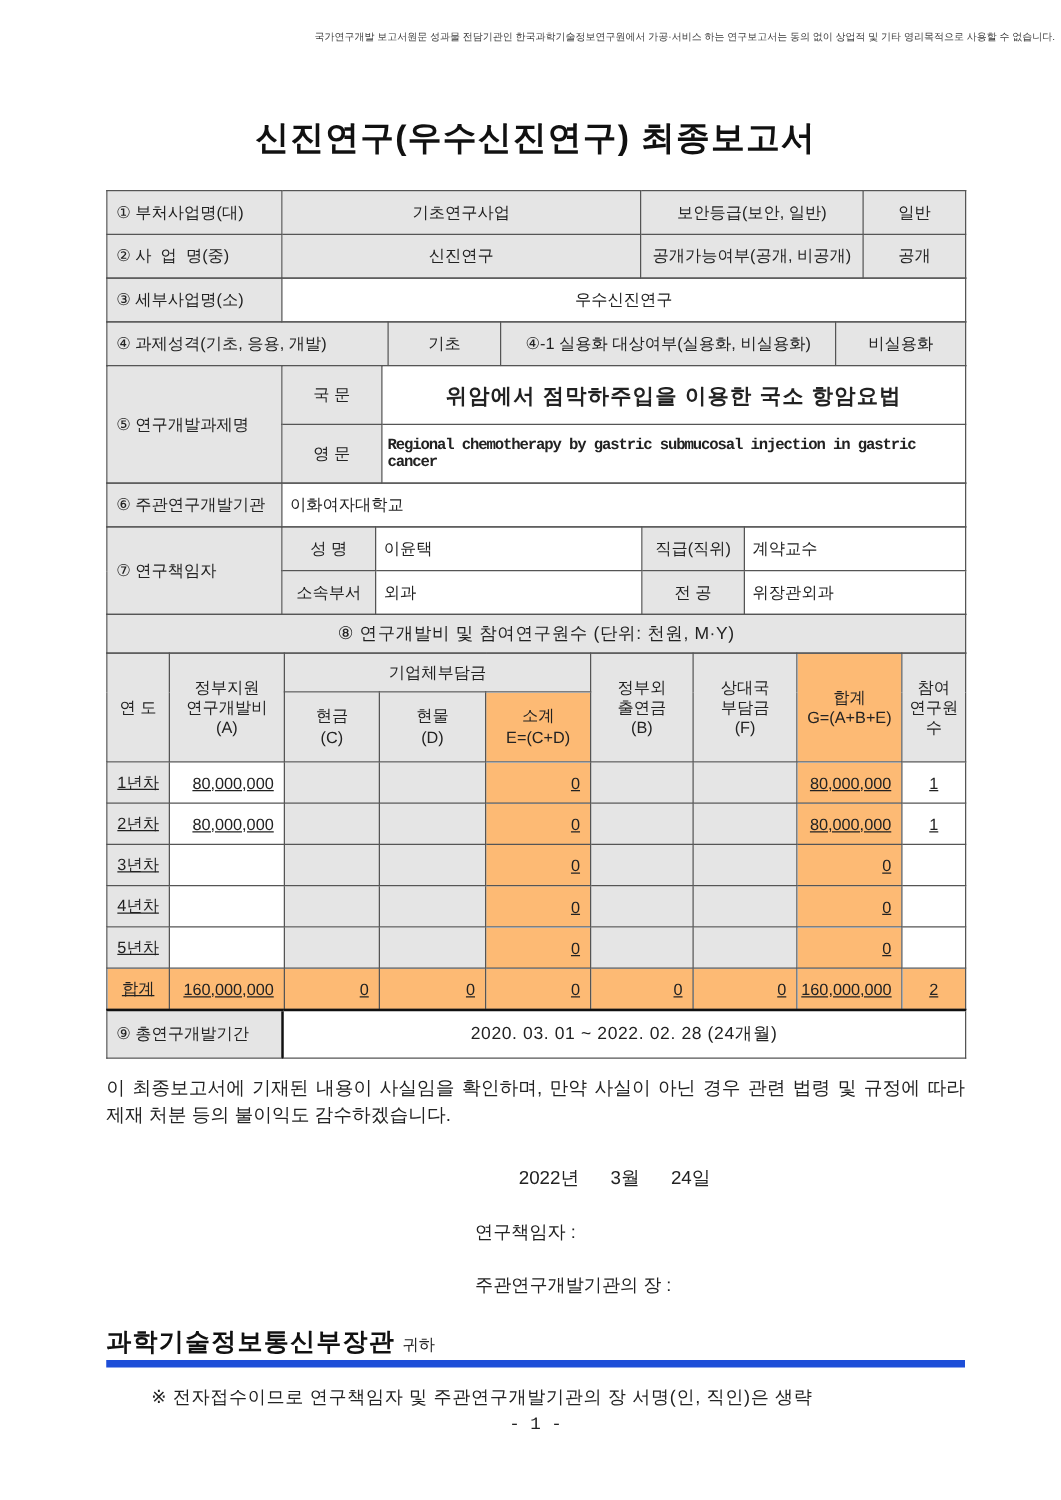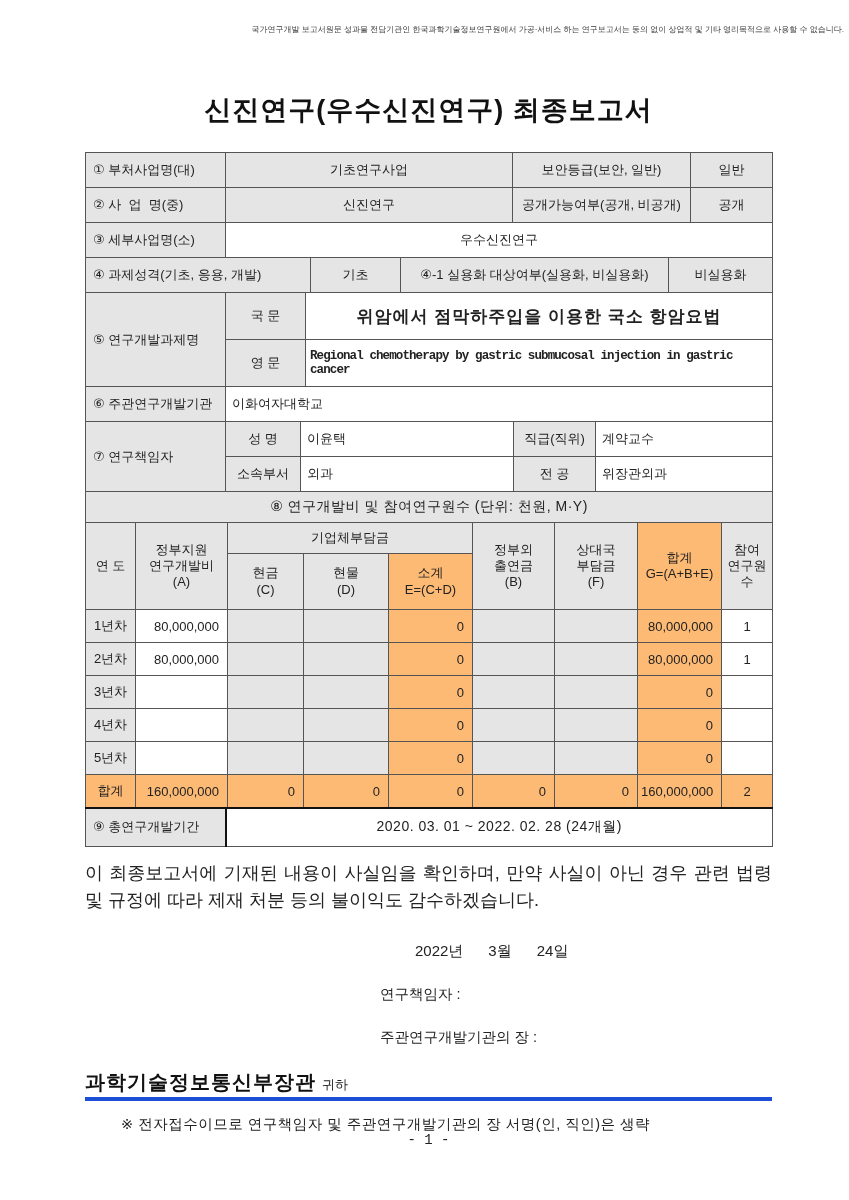--- a/index.html
+++ b/index.html
@@ -34,32 +34,32 @@
   .h34 td { height:35px; }
   .h46 td { height:47px;margin-top:44px; }
   .kor-title { font-size:17px; font-weight:bold; letter-spacing:1px; }
   .eng-title {
     font-family:"Liberation Mono","DejaVu Sans Mono",monospace;
     font-size:12.5px; letter-spacing:-0.9px; text-align:left; padding-left:4px;font-weight:bold;
   }
   .sec-title td { height:31px; font-size:14px; letter-spacing:0.5px; }
   .bhead1 td { height:31px; }
   .bhead2 td { height:56px; }
-  .brow td { height:33px; }
+  .brow td { height:33px;text-decoration:underline; }
   .period td { height:38px; border-top:2px solid #111; }
   .period .val { border-left:2px solid #111; font-size:14px; letter-spacing:0.5px; }
 
   .statement {
-    margin-top:13px; font-size:18px; line-height:1.5; text-align:justify;
+    margin-top:13px; font-size:15px; line-height:1.5; text-align:justify;
     color:#222; word-break:keep-all;
   }
   .date-line { margin-top:28px; font-size:15px; white-space:pre; padding-left:330px; }
   .sig-line  { margin-top:24px; font-size:14.5px; padding-left:295px; }
   .recipient {
-    margin-top:22px; border-bottom:4px solid #1d4ed8; padding-bottom:1px;
+    margin-top:22px; border-bottom:6px solid #1d4ed8; padding-bottom:1px;
   }
   .recipient .big { font-size:20px; font-weight:bold; color:#111; letter-spacing:1px; }
   .recipient .small { font-size:13px; margin-left:6px; }
   .note { margin-top:14px; font-size:14.5px; letter-spacing:0.5px;margin-left:36px; }
   .page-num {
     position:absolute; bottom:52px; left:85px; width:687px; text-align:center;
     font-size:14px; font-family:"Liberation Mono","DejaVu Sans Mono",monospace;
   }
 </style>
 </head>

